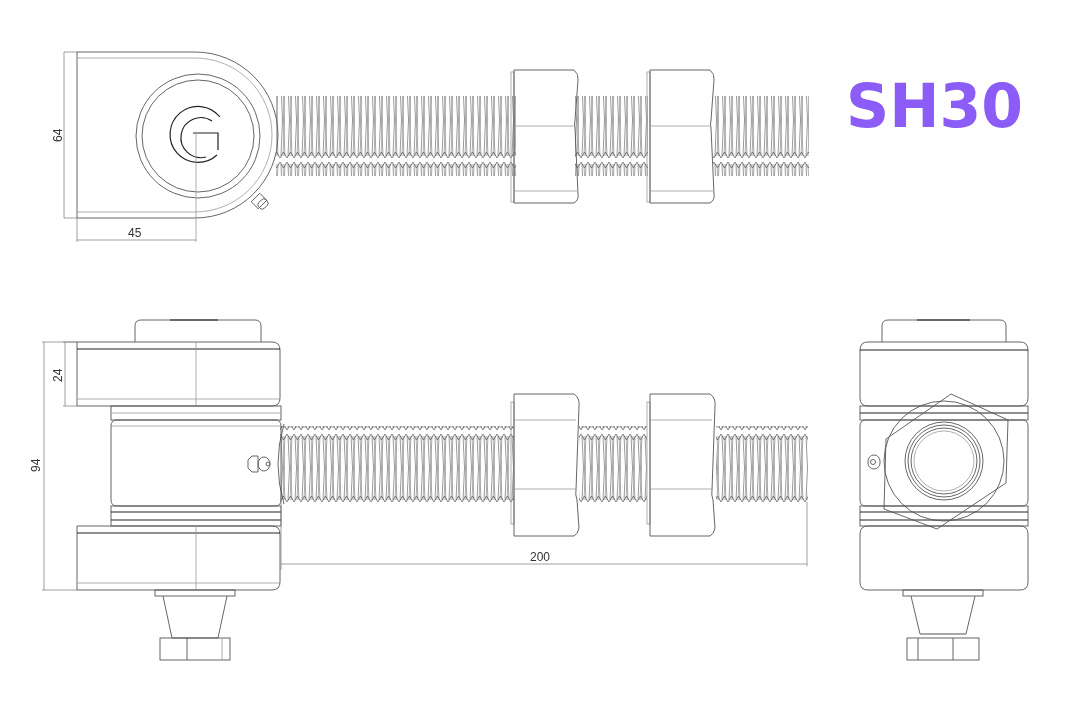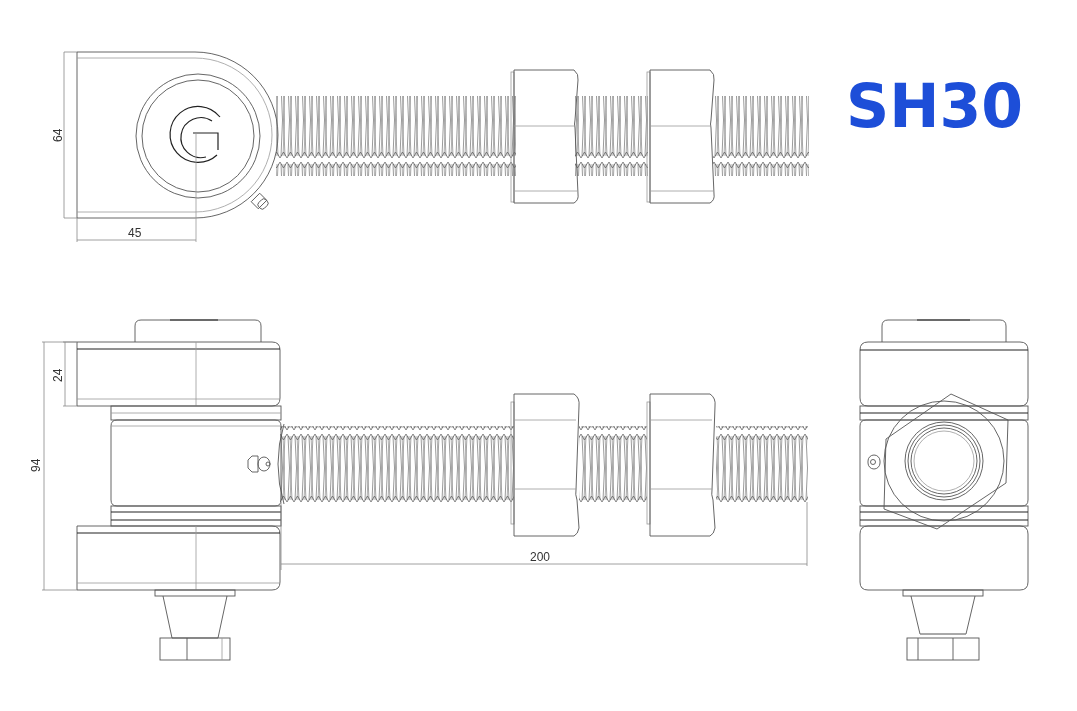--- a/index.html
+++ b/index.html
@@ -5,21 +5,21 @@
   html, body { margin: 0; padding: 0; background: #ffffff; }
   body { width: 1077px; height: 711px; position: relative; overflow: hidden;
          font-family: "Liberation Sans", sans-serif; }
   svg.drawing { position: absolute; left: 0; top: 0; }
   .ln { fill: none; stroke: #555; stroke-width: 0.9; }
   .lt { fill: none; stroke: #9a9a9a; stroke-width: 0.8; }
   .dk { fill: none; stroke: #222; stroke-width: 1.2; }
   .dim { fill: none; stroke: #888; stroke-width: 0.8; }
   .dimtxt { font-family: "Liberation Sans", sans-serif; font-size: 12px; fill: #333; }
   .title { position: absolute; left: 846px; top: 76px; font-family: "DejaVu Sans", sans-serif;
-           font-weight: bold; font-size: 60px; color: #1d4ed8; letter-spacing: 0px; line-height: 1; }
+           font-weight: bold; font-size: 60px; color: #8b5cf6; letter-spacing: 0px; line-height: 1; }
 </style>
 </head>
 <body>
 
 <div class="title">SH30</div>
 
 <svg class="drawing" width="1077" height="711" viewBox="0 0 1077 711" xmlns="http://www.w3.org/2000/svg">
   <defs>
     <pattern id="thread" x="0" y="0" width="7" height="80" patternUnits="userSpaceOnUse">
       <path d="M0,2 L3.5,8 L7,2" fill="none" stroke="#444" stroke-width="0.7"></path>

